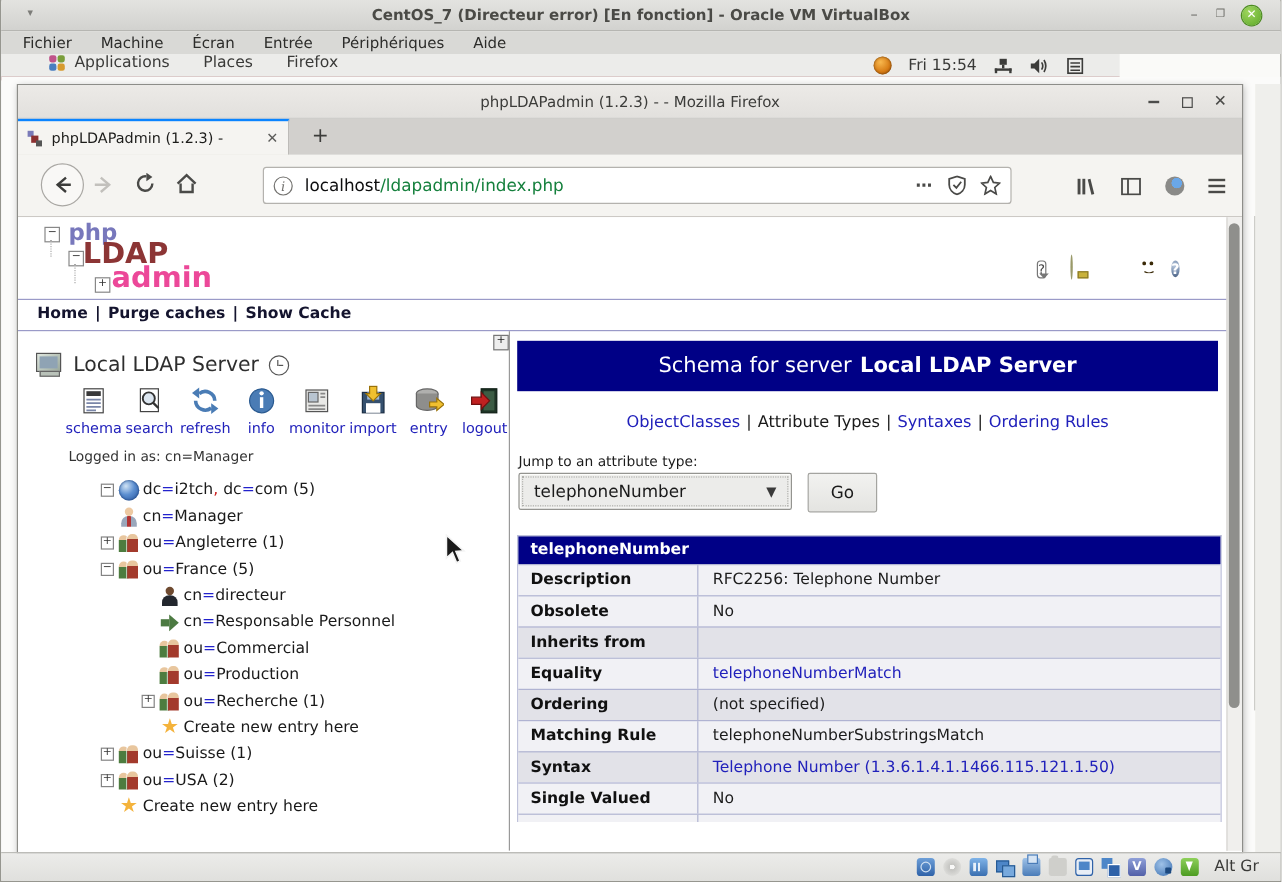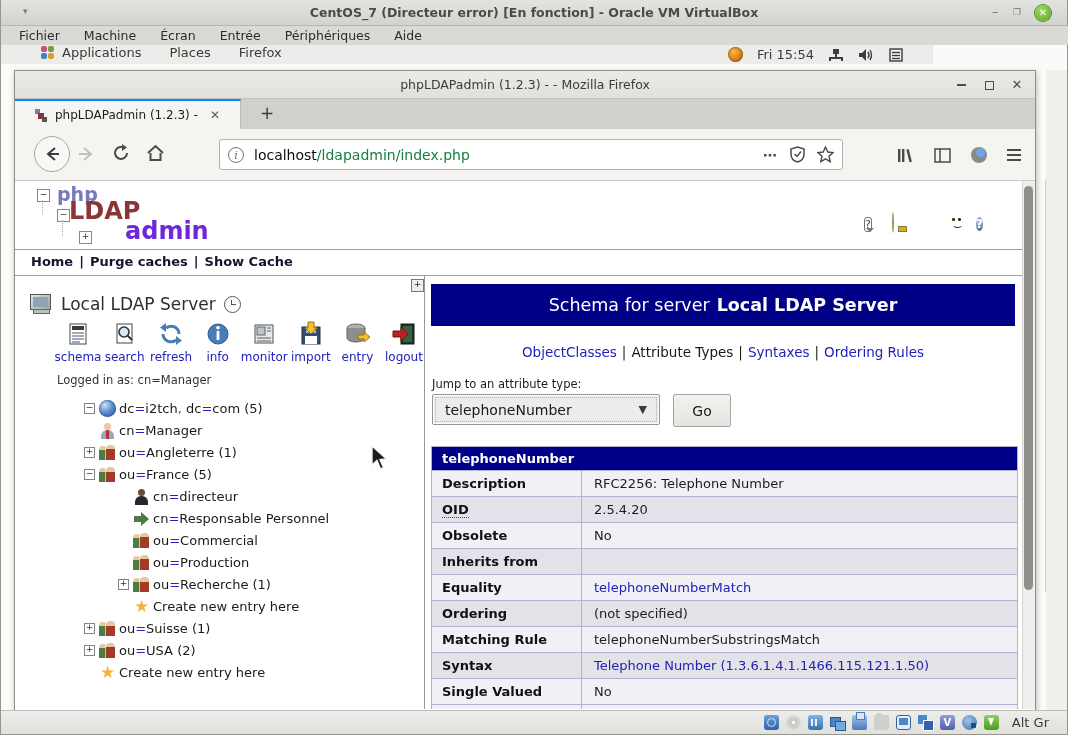--- a/index.html
+++ b/index.html
@@ -37,21 +37,21 @@
   #desk-strip{left:1046px;top:70px;width:21px;height:640px;background:#efefec;}
   
   #ff-window{left:14px;top:70px;width:1020px;height:640px;border:1px solid #8d8d89;background:#fff;box-shadow:1px 2px 6px rgba(0,0,0,.25);}
   #ff-titlebar{left:0;top:0;width:100%;height:27px;background:linear-gradient(#eceae7,#e2e0dd);border-bottom:1px solid #c4c2bf;}
   #ff-title{position:absolute;left:0;right:0;top:6px;text-align:center;font-size:12.5px;color:#3c3c3a;}
   .ff-ctl{position:absolute;top:6px;width:16px;height:16px;color:#4c4c4a;text-align:center;line-height:15px;font-size:12px;}
   #ff-min{right:66px;} #ff-max{right:38px;} #ff-x{right:10px;font-size:13px;}
   #ff-max i{display:inline-block;width:7px;height:7px;border:1.6px solid #4c4c4a;margin-top:4px;}
   #ff-min i{display:inline-block;width:9px;height:2px;background:#4c4c4a;margin-bottom:2px;}
   #ff-tabbar{left:0;top:28px;width:100%;height:30px;background:#d2d0cd;}
-  #ff-tab{position:absolute;left:0;top:0;width:226px;height:30px;background:#f5f4f1;border-top:2px solid #0a84ff;border-right:1px solid #bdbbb8;display:flex;align-items:center;padding:0 20px;box-sizing:border-box;}
+  #ff-tab{position:absolute;left:0;top:0;width:226px;height:30px;background:#f5f4f1;border-top:2px solid #0a84ff;border-right:1px solid #bdbbb8;display:flex;align-items:center;padding:0 8px;box-sizing:border-box;}
   #tab-favicon{width:13px;height:13px;margin-right:7px;position:relative;flex:none;}
   #tab-favicon i{position:absolute;}
   #tab-favicon i:nth-child(1){left:0;top:0;width:5px;height:5px;background:#7a7ab8;}
   #tab-favicon i:nth-child(2){left:3px;top:4px;width:6px;height:6px;background:#8c3030;}
   #tab-favicon i:nth-child(3){left:7px;top:8px;width:5px;height:5px;background:#555;}
   #tab-title{font-size:12px;color:#1c1c1a;white-space:nowrap;overflow:hidden;flex:1;}
   #tab-close{font-size:12px;color:#5c5c5a;margin-left:6px;}
   #newtab-btn{position:absolute;left:240px;top:4px;font-size:17px;color:#3c3c3a;width:24px;text-align:center;}
   #ff-navbar{left:0;top:58px;width:100%;height:51px;background:#f5f4f1;border-bottom:1px solid #ccc9c5;}
   .nav-ic{position:absolute;top:11px;}
@@ -70,21 +70,21 @@
   
   #content{left:0;top:110px;width:1008px;height:528px;background:#fff;overflow:hidden;}
   #v-scrollbar{position:absolute;right:0;top:110px;width:12px;height:528px;background:#f0efed;border-left:1px solid #d6d4d1;}
   #v-thumb{position:absolute;left:1px;top:5px;width:9px;height:404px;background:#8f8f8c;border-radius:5px;}
   
   #pla-logo{left:16px;top:6px;width:200px;height:62px;}
   .logo-box{position:absolute;width:11px;height:11px;border:1px solid #888;background:#fff;font-size:9px;line-height:9px;text-align:center;color:#333;}
   .logo-dots{position:absolute;border-left:1px dotted #aaa;width:0;}
   .logo-php{position:absolute;left:26px;top:-4px;font-size:19px;font-weight:bold;color:#7878bc;letter-spacing:0;}
   .logo-ldap{position:absolute;left:38px;top:10px;font-size:24px;font-weight:bold;color:#8c3535;}
-  .logo-admin{position:absolute;left:62px;top:30px;font-size:24px;font-weight:bold;color:#6d28d9;margin-left:32px;}
+  .logo-admin{position:absolute;left:62px;top:30px;font-size:24px;font-weight:bold;color:#ec4899;}
   #pla-help-icons{right:28px;top:32px;display:flex;gap:9px;position:absolute;}
   .help-ic{width:19px;height:19px;position:relative;}
   .hr-line{position:absolute;left:0;width:1008px;height:0;border-top:1px solid #9a9ac8;}
   #pla-nav{position:absolute;left:16px;top:73px;font-size:13px;font-weight:bold;color:#14142e;}
   #pla-nav .sep{padding:0 6px;}
   
   #frame-divider{left:409px;top:95px;width:1px;height:433px;background:#999;}
   #tree-expand-btn{left:396px;top:98px;width:11px;height:11px;border:1px solid #777;background:#eee;font-size:9px;line-height:9px;text-align:center;color:#222;}
   
   #server-title{left:14px;top:113px;display:flex;align-items:center;gap:8px;position:absolute;}
@@ -541,26 +541,20 @@
 
       <div id="schema-table">
         <div id="attr-header">telephoneNumber</div>
         <div id="table-rows">
             <div class="t-row odd">
               <div class="t-label">
                 <span>Description</span>
               </div>
               <div class="t-value">RFC2256: Telephone Number</div>
             </div>
-            <div class="t-row even">
-              <div class="t-label">
-                <span class="dotted">OID</span>
-              </div>
-              <div class="t-value">2.5.4.20</div>
-            </div>
             <div class="t-row odd">
               <div class="t-label">
                 <span>Obsolete</span>
               </div>
               <div class="t-value">No</div>
             </div>
             <div class="t-row even">
               <div class="t-label">
                 <span>Inherits from</span>
               </div>

